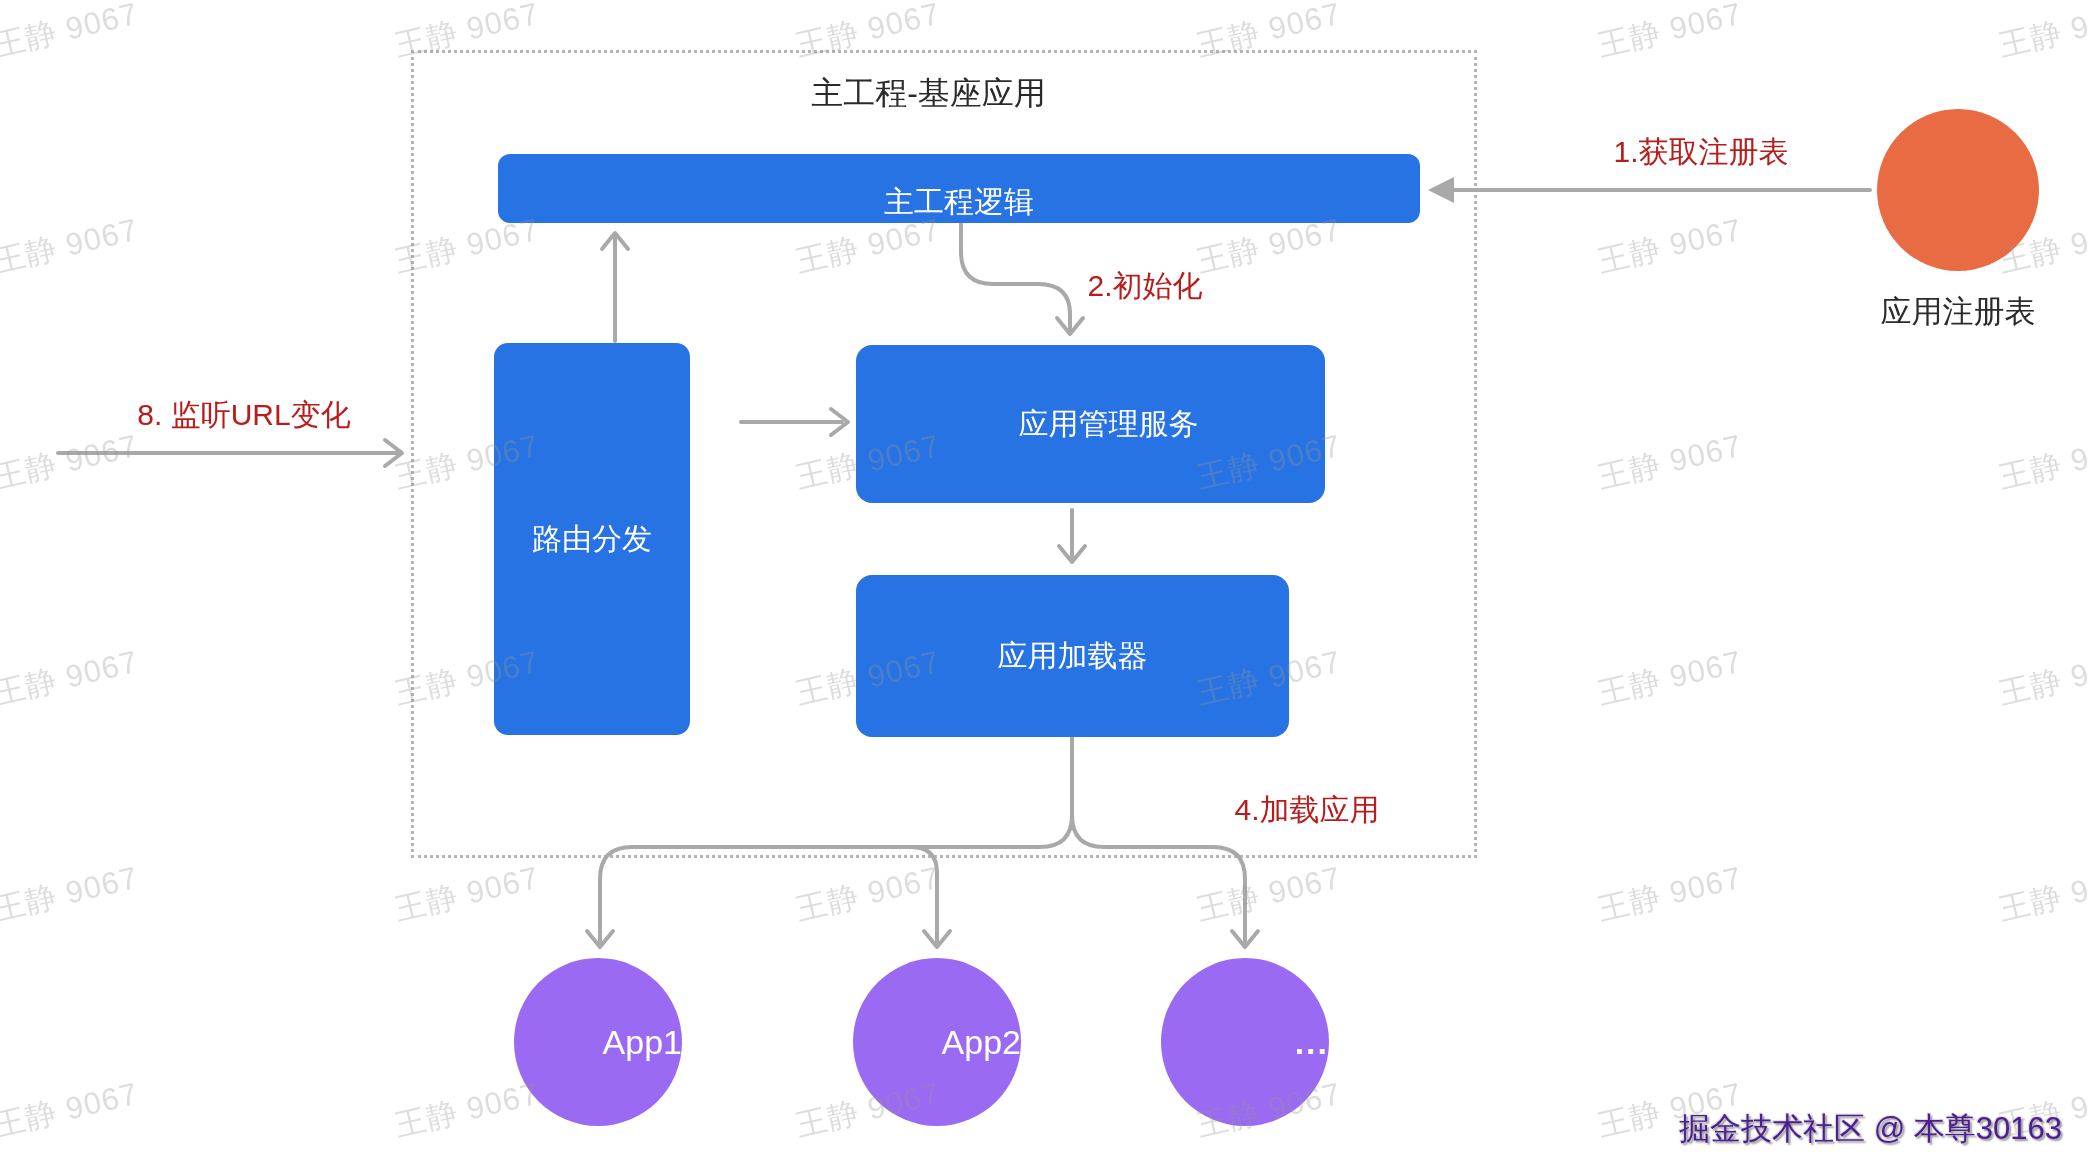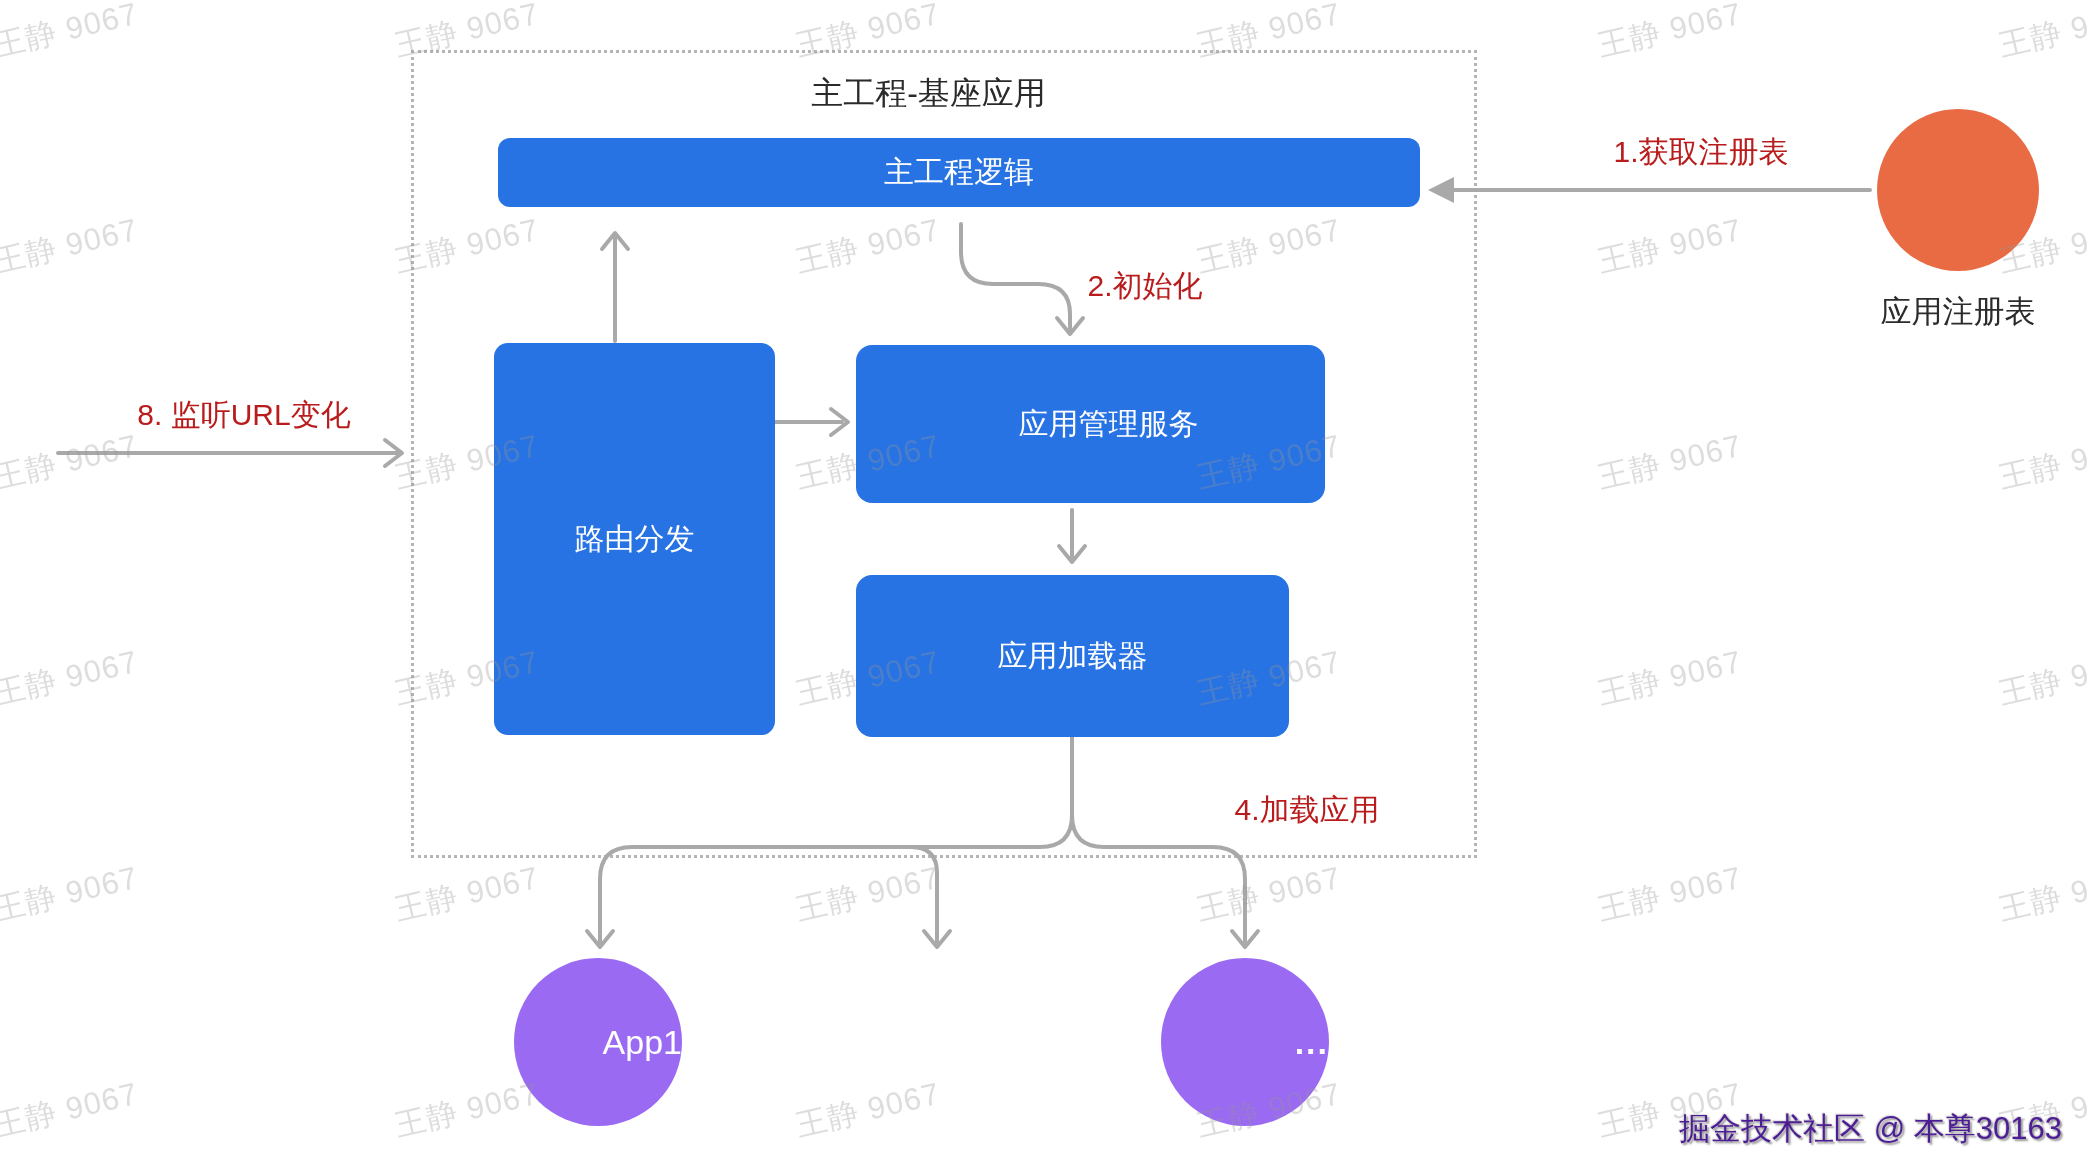--- a/index.html
+++ b/index.html
@@ -24,22 +24,22 @@
   .container-title{
     position:absolute;left:411px;top:72px;width:1035px;
     text-align:center;font-size:32px;font-weight:500;color:#2a2a2a;
     z-index:3;white-space:nowrap;
   }
   .node{
     position:absolute;display:flex;align-items:center;justify-content:center;
     color:#ffffff;font-size:30px;z-index:3;text-align:center;
   }
   .blue{background:var(--blue,#2873e3);}
-  .node-main-logic{left:498px;top:138px;width:922px;height:69px;border-radius:12px;}
-  .node-router{left:494px;top:343px;width:281px;height:392px;border-radius:14px;}
+  .node-main-logic{left:498px;top:154px;width:922px;height:69px;border-radius:12px;align-items:flex-end;}
+  .node-router{left:494px;top:343px;width:196px;height:392px;border-radius:14px;}
   .node-manager{left:856px;top:345px;width:433px;height:158px;border-radius:16px;padding-left:36px;}
   .node-loader{left:856px;top:575px;width:433px;height:162px;border-radius:16px;}
   .circle{border-radius:50%;}
   .node-registry{left:1877px;top:109px;width:162px;height:162px;background:var(--orange,#e96b43);}
   .app-circle{top:958px;width:168px;height:168px;background:var(--purple,#9a6af2);font-size:34px;justify-content:flex-end;}
   .node-app1{left:514px;}
   .node-app2{left:853px;}
   .node-app-more{left:1161px;font-weight:700;letter-spacing:2px;}
   .reg-label{
     position:absolute;left:1808px;top:291px;width:300px;text-align:center;
@@ -135,20 +135,23 @@
   <div class="node blue node-loader">
     <span>应用加载器</span>
   </div>
 
   <div class="node circle node-registry"></div>
   <div class="reg-label">应用注册表</div>
 
   <div class="node circle app-circle node-app1">
     <span>App1</span>
   </div>
+  <div class="node circle app-circle node-app2">
+    <span>App2</span>
+  </div>
   <div class="node circle app-circle node-app-more">
     <span>...</span>
   </div>
 
   <div class="step-label step-1">1.获取注册表</div>
   <div class="step-label step-2">2.初始化</div>
   <div class="step-label step-3">8. 监听URL变化</div>
   <div class="step-label step-4">4.加载应用</div>
 
   <div class="wm-layer">

